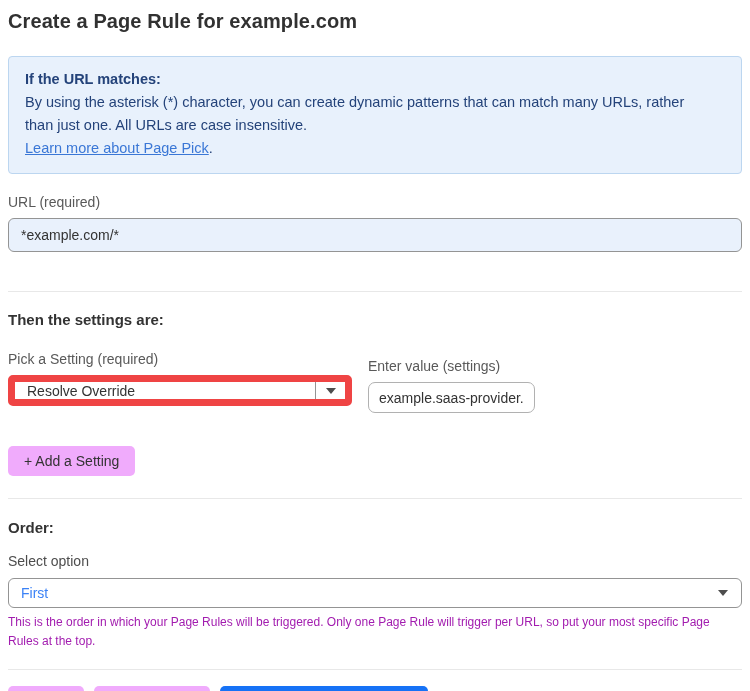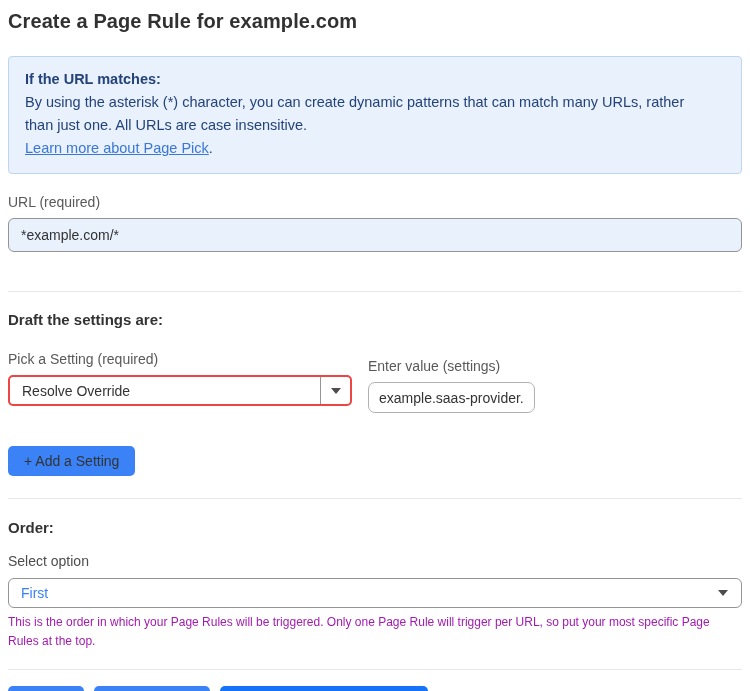--- a/index.html
+++ b/index.html
@@ -74,21 +74,21 @@
   .settings-row {
     margin-top: 23px;
     display: flex;
     align-items: flex-start;
   }
   .setting-col { width: 344px; }
   .value-col { margin-left: 16px; margin-top: 7px; }
   .select-box {
     height: 31px;
     background: #ffffff;
-    border: 2px solid #ef4444;
+    border: 7px solid #ef4444;
     border-radius: 5px;
     display: flex;
     align-items: center;
     cursor: pointer;
   }
   .select-box .select-text {
     flex: 1;
     padding: 0 12px;
     font-size: 14px;
     color: #333333;
@@ -125,21 +125,21 @@
   .btn {
     display: inline-block;
     height: 31px;
     border: none;
     border-radius: 5px;
     padding: 0 16px;
     font-family: "Liberation Sans", "DejaVu Sans", sans-serif;
     font-size: 14px;
     cursor: pointer;
   }
-  .btn-gray { background: #3b82f6; color: #333333; }
+  .btn-gray { background: #f0abfc; color: #333333; }
   .btn-blue { background: #1672f6; color: #ffffff; }
   .add-setting-btn { margin-top: 33px; height: 30px; }
   .divider-2 { margin-top: 22px; }
   .order-heading { margin-top: 20px; }
   .order-label { margin-top: 17px; margin-bottom: 9px; color: #4d4d4d; }
   .order-select {
     width: 734px;
     height: 30px;
     background: #ffffff;
     border: 1px solid #949494;
@@ -187,21 +187,21 @@
     <div><a class="info-link">Learn more about Page Pick</a><span>.</span></div>
   </div>
 
   <div class="url-section">
     <div class="field-label">URL (required)</div>
     <input class="text-input" type="text" value="*example.com/*" style="">
   </div>
 
   <hr class="divider divider-1">
 
-  <h2 class="section-heading settings-heading">Draft the settings are:</h2>
+  <h2 class="section-heading settings-heading">Then the settings are:</h2>
 
   <div class="settings-row">
     <div class="setting-col">
       <div class="field-label">Pick a Setting (required)</div>
       <div class="select-box">
         <span class="select-text">Resolve Override</span>
         <span class="arrow-cell">
           <span class="caret"></span>
         </span>
       </div>

